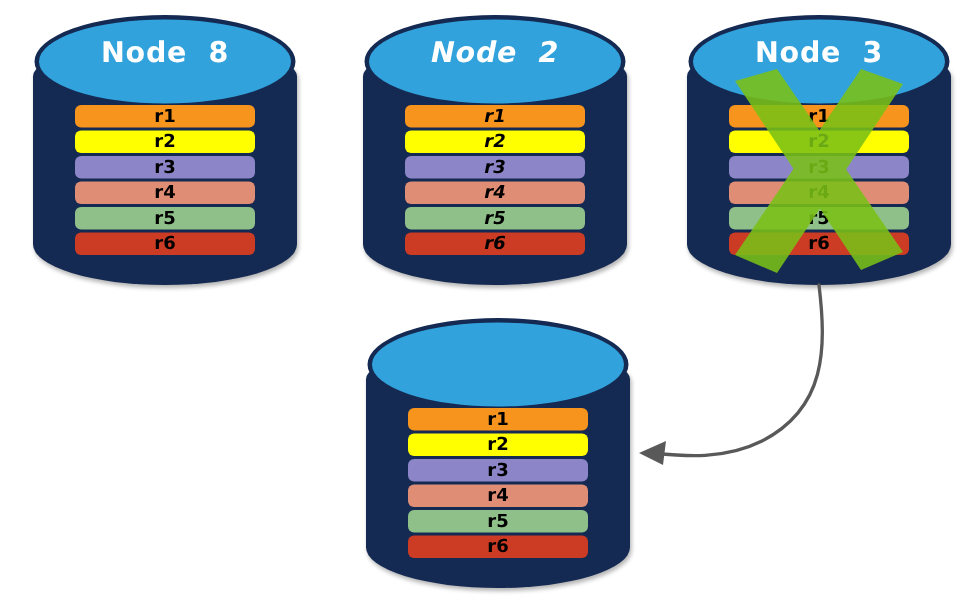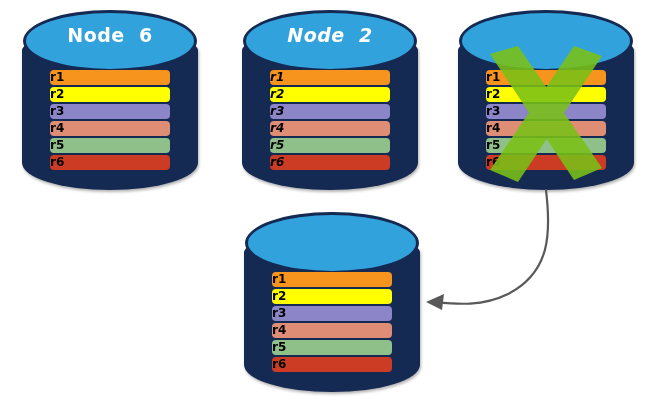--- a/index.html
+++ b/index.html
@@ -74,20 +74,21 @@
     position: absolute;
     left: 28px;
     top: 62px;
     width: 120px;
     z-index: 2;
   }
   .node .row {
     height: 15px;
     margin-bottom: 2px;
     border-radius: 4px;
+    text-align: center;
     font-size: 12px;
     font-weight: bold;
     color: #000000;
     line-height: 15px;
   }
   .node .row:last-child { margin-bottom: 15px; }
 
   
   .cross {
     position: absolute;
@@ -110,21 +111,21 @@
   }
 </style>
 </head>
 <body style="background: rgb(255, 255, 255);">
 
 <div id="canvas">
 
   <div class="node" style="left:22px; top:8px;">
     <div class="body" style="background: rgb(21, 42, 82);"></div>
     <div class="top" style="background: rgb(49, 162, 220); border-color: rgb(21, 42, 82);"></div>
-    <div class="caption" style="color: rgb(255, 255, 255);">Node  6</div>
+    <div class="caption" style="color: rgb(255, 255, 255);">Node  8</div>
     <div class="rows">
       <div class="row" style="background: rgb(247, 148, 30);">r1</div>
       <div class="row" style="background: rgb(255, 255, 0);">r2</div>
       <div class="row" style="background: rgb(140, 133, 200);">r3</div>
       <div class="row" style="background: rgb(224, 141, 118);">r4</div>
       <div class="row" style="background: rgb(143, 192, 138);">r5</div>
       <div class="row" style="background: rgb(204, 59, 35);">r6</div>
     </div>
   </div>
 
@@ -138,20 +139,21 @@
       <div class="row" style="background: rgb(140, 133, 200);">r3</div>
       <div class="row" style="background: rgb(224, 141, 118);">r4</div>
       <div class="row" style="background: rgb(143, 192, 138);">r5</div>
       <div class="row" style="background: rgb(204, 59, 35);">r6</div>
     </div>
   </div>
 
   <div class="node" style="left:458px; top:8px;">
     <div class="body" style="background: rgb(21, 42, 82);"></div>
     <div class="top" style="background: rgb(49, 162, 220); border-color: rgb(21, 42, 82);"></div>
+    <div class="caption" style="color: rgb(255, 255, 255);">Node  3</div>
     <div class="rows">
       <div class="row" style="background: rgb(247, 148, 30);">r1</div>
       <div class="row" style="background: rgb(255, 255, 0);">r2</div>
       <div class="row" style="background: rgb(140, 133, 200);">r3</div>
       <div class="row" style="background: rgb(224, 141, 118);">r4</div>
       <div class="row" style="background: rgb(143, 192, 138);">r5</div>
       <div class="row" style="background: rgb(204, 59, 35);">r6</div>
     </div>
 
     <svg class="cross" viewBox="0 0 116 136">

